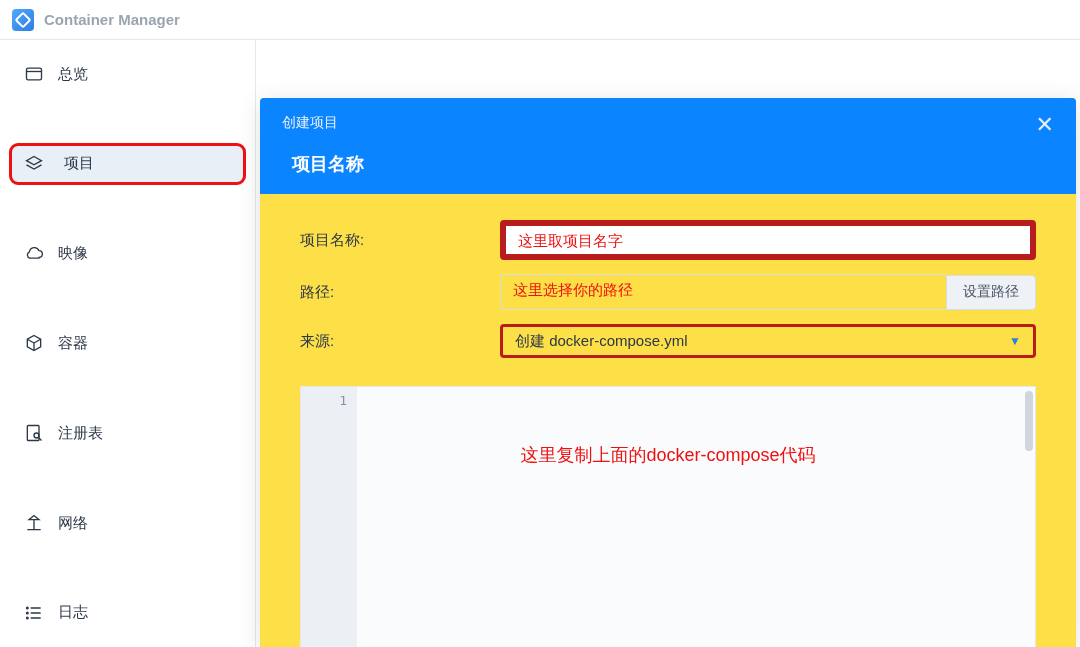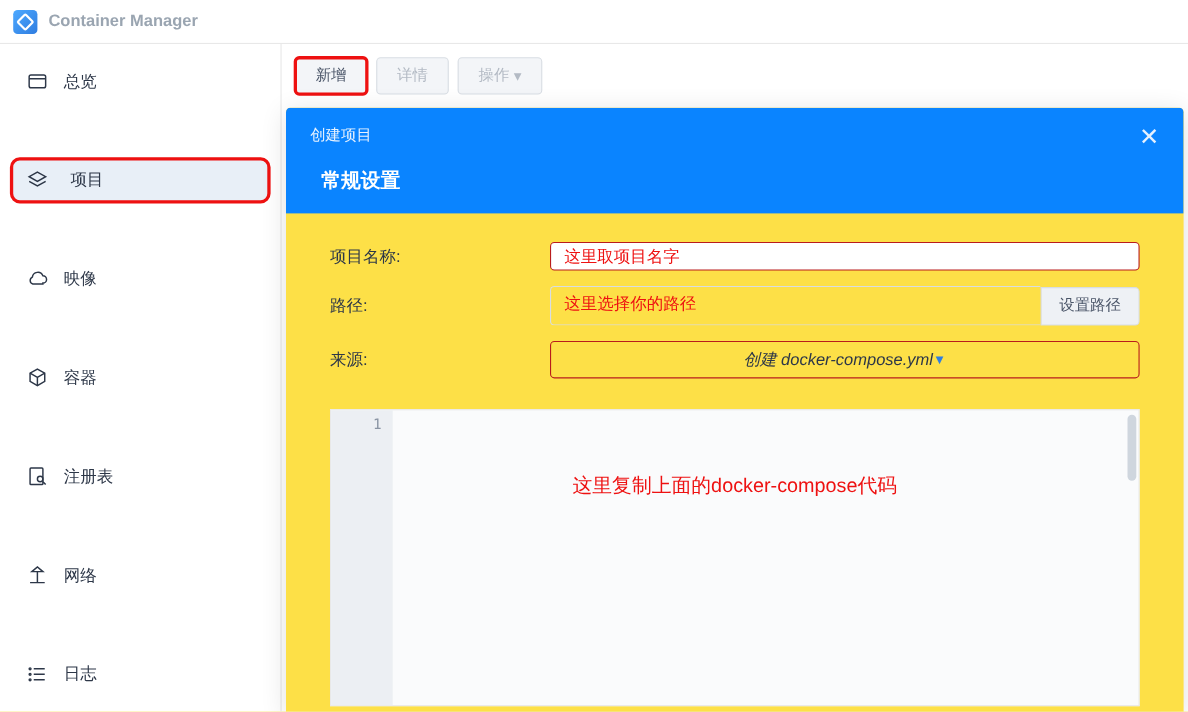--- a/index.html
+++ b/index.html
@@ -90,37 +90,37 @@
   .modal-title-row { display:flex; justify-content:space-between; align-items:flex-start; }
   .modal-title { font-size:14px; font-weight:500; color:#e6f1ff; }
   .close-x { color:#e6f1ff; font-size:22px; line-height:1; cursor:pointer; }
   .modal-subtitle { color:#fff; font-size:18px; font-weight:700; padding:16px 10px 18px; }
 
   .modal-body { padding: 26px 40px; flex:1; display:flex; flex-direction:column; }
 
   .form-row { display:flex; align-items:center; margin-bottom:14px; }
   .form-label { width: 200px; font-size:15px; color:#2d3748; }
   .text-input {
-    flex:1; height:26px; border:1px solid #b91c1c; border-radius:4px;
+    flex:1; height:40px; border:6px solid #b91c1c; border-radius:4px;
     padding:0 12px; font-size:15px;
   }
   .text-input::placeholder{ color:#e11 }
   .annot { color:#e11; }
   .path-row .path-display {
     flex:1; height:36px; border:1px solid #d8dde3; border-right:none;
     border-radius:4px 0 0 4px; padding:6px 12px; font-size:15px;
   }
   .btn-right {
     height:35px; padding:0 16px; border:1px solid #d8dde3; border-radius:0 4px 4px 0;
     background:#eef1f5; font-size:14px; color:#4a5568; cursor:pointer;
   }
   .select {
-    flex:1; height:34px; border:1px solid #b91c1c; border-radius:4px;
-    padding:0 12px; font-size:15px; display:flex; align-items:center; justify-content:center;
-    cursor:pointer; color:#2d3748;font-style:italic;
+    flex:1; height:34px; border:3px solid #b91c1c; border-radius:4px;
+    padding:0 12px; font-size:15px; display:flex; align-items:center; justify-content:space-between;
+    cursor:pointer; color:#2d3748;
   }
   .select .tri { color:#2f7de0; font-size:12px; }
 
   .editor {
     margin-top:14px; flex:1; border:1px solid #e8e8e8;
     display:flex; background:#fafbfc; position:relative; min-height:270px;
   }
   .gutter { width:56px; background:#eceff3; text-align:right; padding:6px 10px; color:#8a94a3; font-family:Menlo,Consolas,monospace; font-size:13px; }
   .code-area { flex:1; padding:6px 10px; font-family:Menlo,Consolas,monospace; font-size:13px; }
   .editor-annot {
@@ -190,36 +190,28 @@
           <circle cx="4" cy="6" r="1"></circle>
           <circle cx="4" cy="12" r="1"></circle>
           <circle cx="4" cy="18" r="1"></circle>
         </svg>
       <span>日志</span>
     </div>
   </div>
 
   <div class="main">
 
-    <div class="toolbar">
-      <button class="btn hl-red">新增</button>
-      <button class="btn disabled">详情</button>
-      <button class="btn disabled">
-        <span>操作</span>
-        <span class="chev-icon">▾</span>
-      </button>
-    </div>
 
     <div class="modal">
       <div class="modal-head">
         <div class="modal-title-row">
           <span class="modal-title">创建项目</span>
           <span class="close-x">✕</span>
         </div>
-        <div class="modal-subtitle">常规设置</div>
+        <div class="modal-subtitle">项目名称</div>
       </div>
 
       <div class="modal-body">
 
         <div class="form-row">
           <span class="form-label">项目名称:</span>
           <input class="text-input" type="text" placeholder="这里取项目名字" style="">
         </div>
 
         <div class="form-row path-row">

